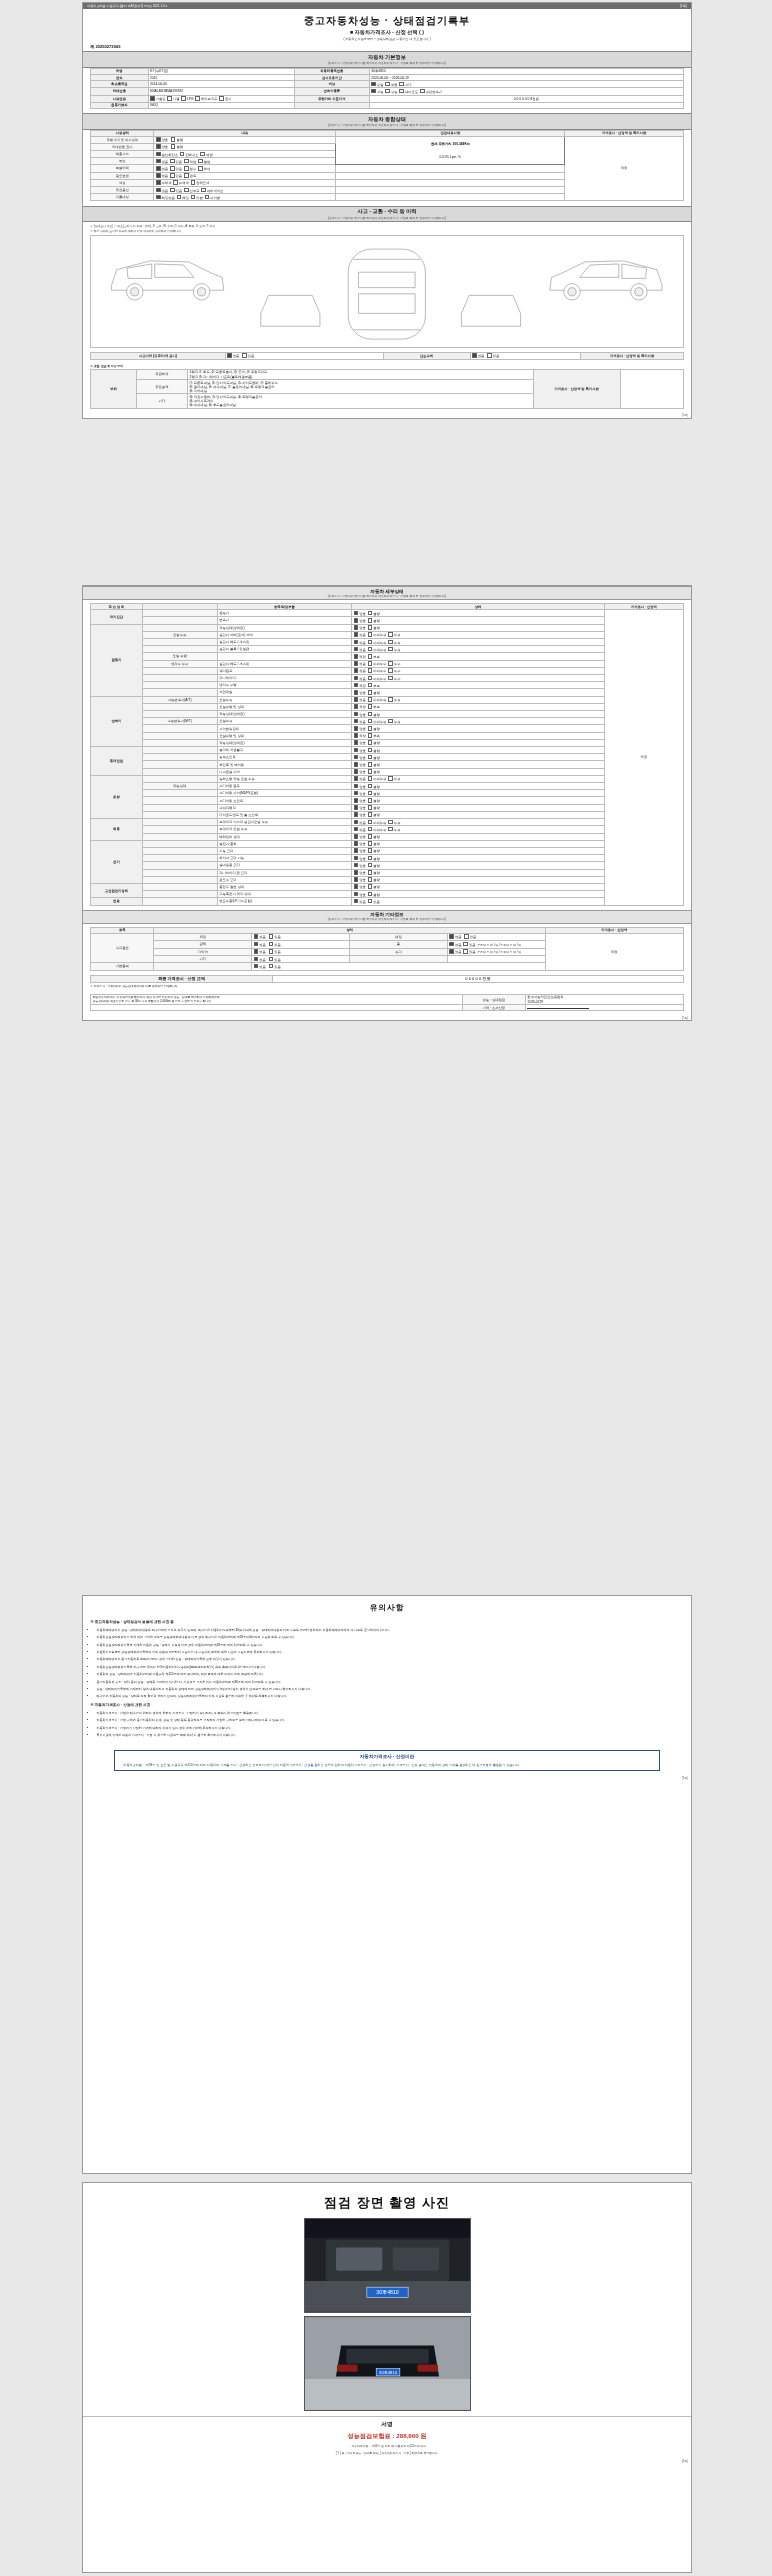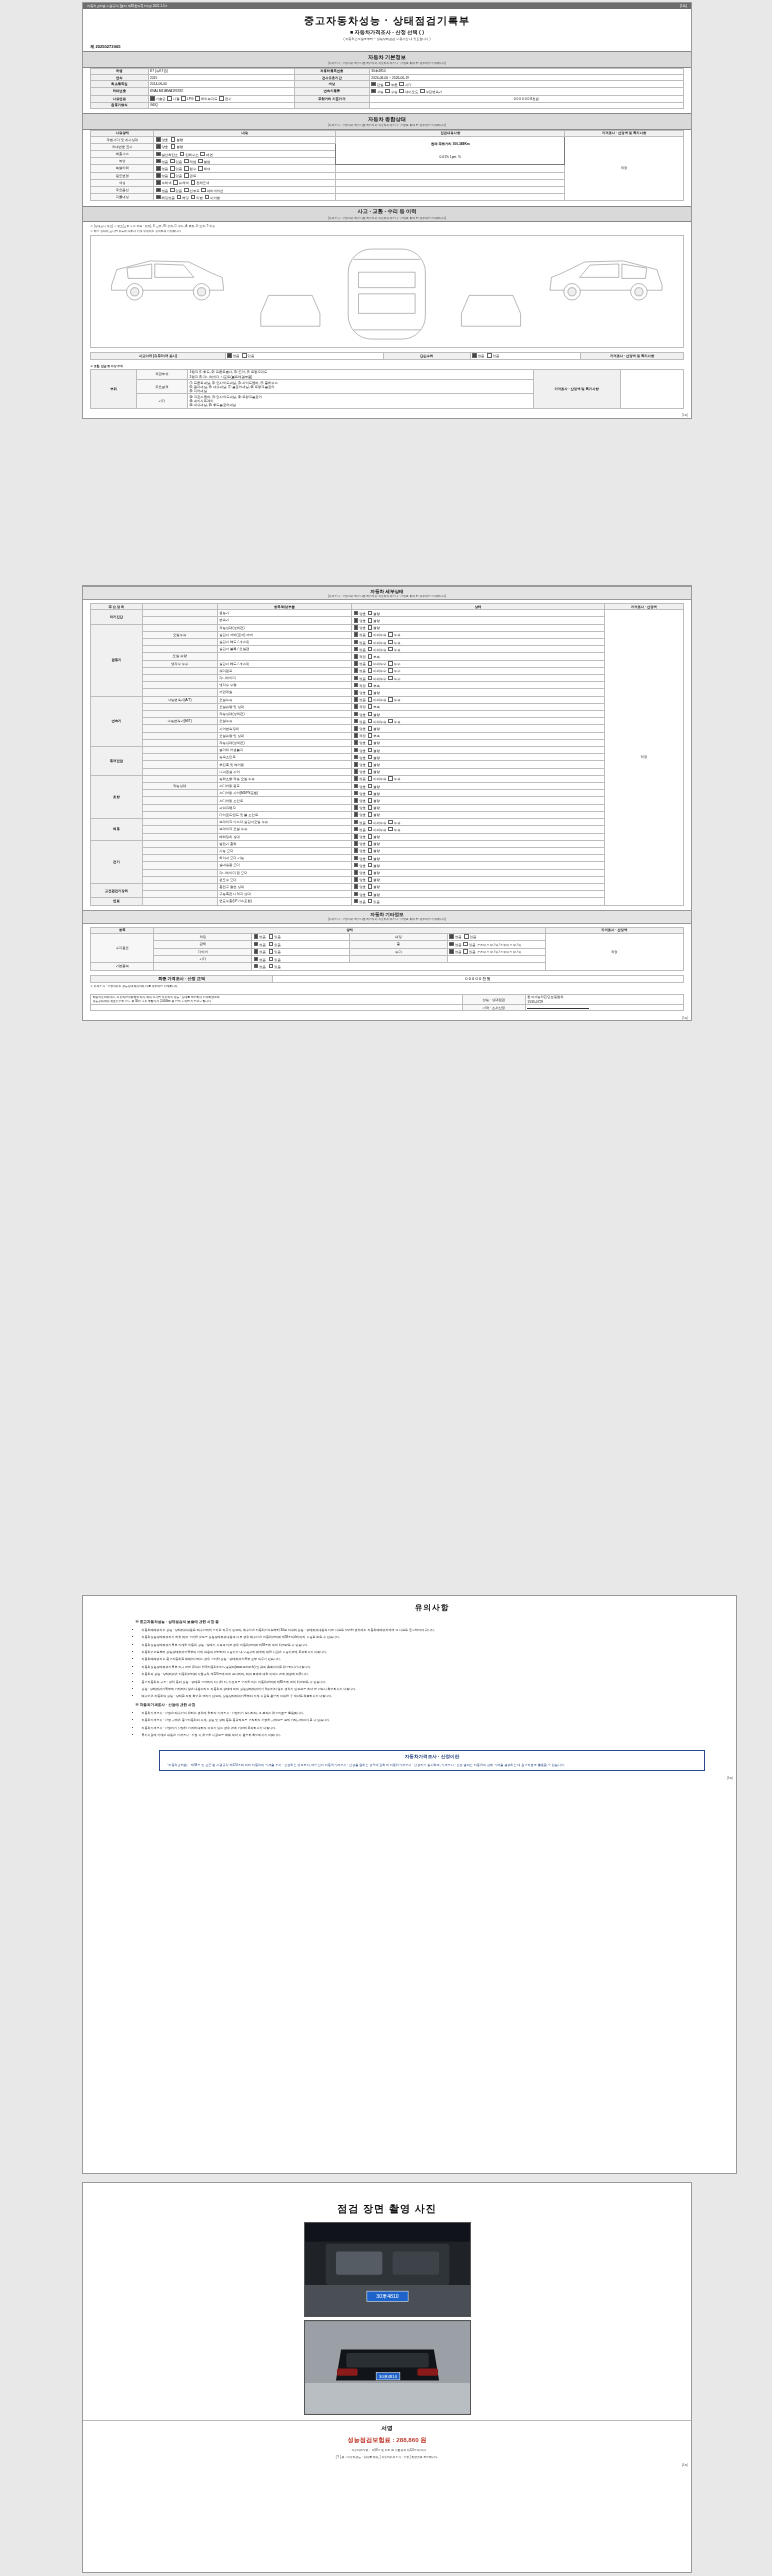--- a/index.html
+++ b/index.html
@@ -665,21 +665,21 @@
           <td></td>
           <td class="lbl2">가격 · 조사산정</td>
           <td><span class="sigline"></span></td>
         </tr>
       </tbody>
         </table>
     </div>
     <div class="pagetag">(2쪽)</div>
   </div>
 
-  <div class="sheet" style="position:absolute;left:82px;top:1595px;width:608px;height:577px;padding-left:45px;">
+  <div class="sheet" style="position:absolute;left:82px;top:1595px;width:608px;height:577px;">
     <div class="doc-title" style="font-size:7.7px;padding-top:7.2px">유의사항</div>
     <div class="noteblk">
       <div class="term-h">※ 중고자동차성능 · 상태점검의 보증에 관한 사항 등</div>
       <ul class="terms" id="notice-list-1">
           <li>자동차매매업자는 성능 · 상태점검내용을 매수인에게 고지할 의무가 있으며, 매수인은 자동차인도일부터 30일 이내에 성능 · 상태점검내용과 다른 사실을 발견한 경우에는 자동차매매업자에게 그 사실을 통보하여야 합니다.</li>
           <li>자동차성능상태점검자가 허위 점검 고지한 것으로 성능상태점검내용과 다른 경우 매수인은 자동차관리법 제58조의4에 따라 보증을 받을 수 있습니다.</li>
           <li>자동차성능상태점검기록부 기재한 자동차 성능 · 상태가 사실과 다른 경우 자동차관리법 제58조에 따라 처벌받을 수 있습니다.</li>
           <li>자동차인도일부터 성능상태점검기록부의 기재 내용과 관련하여 보증기간 내 보증수리 범위에 대한 사항은 보증기관에 문의하시기 바랍니다.</li>
           <li>자동차매매업자는 중고자동차를 매매알선하는 경우 고지한 성능 · 상태점검기록부 교부 의무가 있습니다.</li>
           <li>자동차성능상태점검기록부 발급 관련 문의는 한국자동차진단보증협회(www.acn.or.kr) 및 협회 홈페이지를 참고하시기 바랍니다.</li>
@@ -697,21 +697,21 @@
         </ul>
     </div>
     <div class="bluebox">
       <div style="text-align:center;font-weight:bold;font-size:4.6px;margin-bottom:2.1px">자동차가격조사 · 산정이란</div>
       <div>「자동차관리법」 제58조 및 같은 법 시행규칙 제120조에 따라 자동차의 가격을 조사 · 산정하는 것으로서, 매수인이 자동차가격조사 · 산정을 원하는 경우에 한하여 자동차가격조사 · 산정자가 실시하며, 가격조사 · 산정 결과는 자동차의 판매 가격을 결정하는 데 참고자료로 활용될 수 있습니다.</div>
     </div>
     <div class="pagetag">(3쪽)</div>
   </div>
 
   <div class="sheet" style="position:absolute;left:82px;top:2182px;width:608px;height:389px;">
-    <div class="doc-title" style="font-size:10px;padding-top:19px">점검 장면 촬영 사진</div>
+    <div class="doc-title" style="font-size:13px;padding-top:11px">점검 장면 촬영 사진</div>
     <div class="photos">
       <div class="photo">
         <svg width="165" height="93" viewBox="0 0 320 180" style="font-size:7px">
           <rect width="320" height="180" fill="#1f2327"></rect>
           <rect x="0" y="120" width="320" height="60" fill="#4a4f55"></rect>
           <rect x="40" y="40" width="240" height="80" rx="6" fill="#2f3439"></rect>
           <rect x="60" y="55" width="90" height="45" rx="4" fill="#565c63"></rect>
           <rect x="170" y="55" width="90" height="45" rx="4" fill="#3d4349"></rect>
           <rect x="0" y="0" width="320" height="36" fill="#10131a"></rect>
           <rect x="120" y="132" width="80" height="20" fill="#1d63c9" stroke="#fff" stroke-width="1"></rect>

